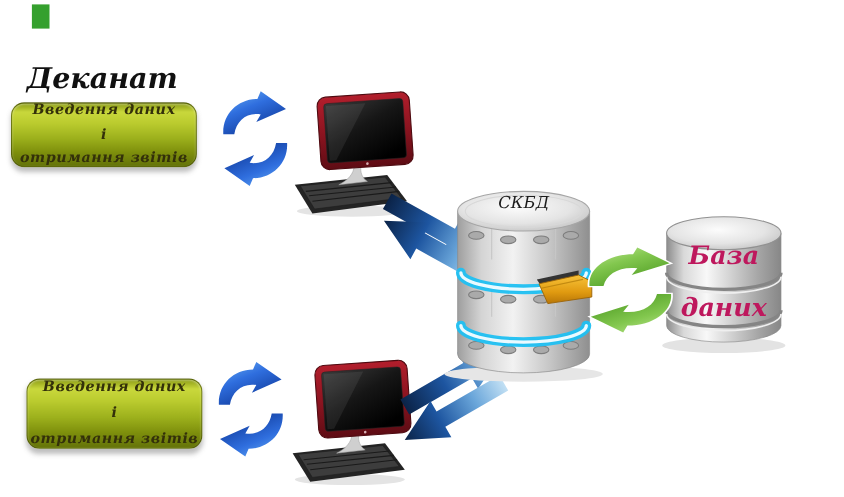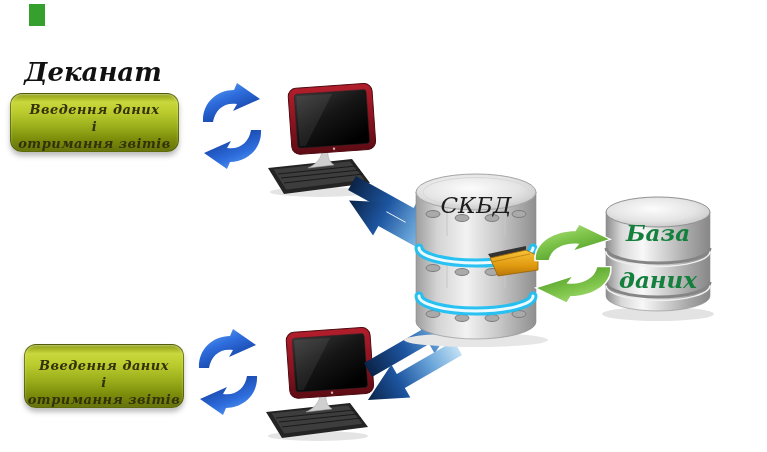--- a/index.html
+++ b/index.html
@@ -11,32 +11,32 @@
   .gfx{position:absolute;left:0;top:0;}
   .lbl{position:absolute;color:#141414;}
   .title{font-style:italic;font-weight:bold;font-size:26px;text-align:center;color:#111;}
   .t1{left:10px;top:57px;width:166px;}
   .t2{left:28px;top:313px;width:166px;}
   .gbox{
     position:absolute;border-radius:12px;
     border:1px solid rgba(70,80,5,.65);
     background:linear-gradient(180deg,#8a9a12 0%,#c9d83c 14%,#bacb2e 32%,#9cb01c 56%,#7e8f0c 78%,#647309 100%);
     box-shadow:0 4px 5px rgba(110,110,110,.45), inset 0 1px 2px rgba(255,255,255,.45);
-    display:flex;flex-direction:column;justify-content:flex-end;align-items:center;gap:3px;
+    display:flex;flex-direction:column;justify-content:space-between;align-items:center;gap:3px;
   }
   .b1{left:10px;top:93px;width:167px;height:57px;}
   .b2{left:24px;top:344px;width:158px;height:62px;}
   .gbox span{
     font-style:italic;font-weight:bold;font-size:13px;letter-spacing:.5px;
     color:#33300a;line-height:14px;white-space:nowrap;
   }
-  .skbd{left:436px;top:192px;width:80px;text-align:center;
-    font-style:italic;font-size:23px;font-weight:500;color:#1c1c1c;}
+  .skbd{left:436px;top:175px;width:80px;text-align:center;
+    font-style:italic;font-size:15px;font-weight:500;color:#1c1c1c;}
   .dbl{width:100px;left:608px;text-align:center;font-style:italic;font-weight:bold;
-    font-size:23px;color:#15803d;}
+    font-size:23px;color:#be185d;}
   .dbl1{top:219px;}
   .dbl2{top:266px;}
 </style>
 </head>
 <body>
 
 <div class="stage">
 
   <div class="green-square"></div>
 

